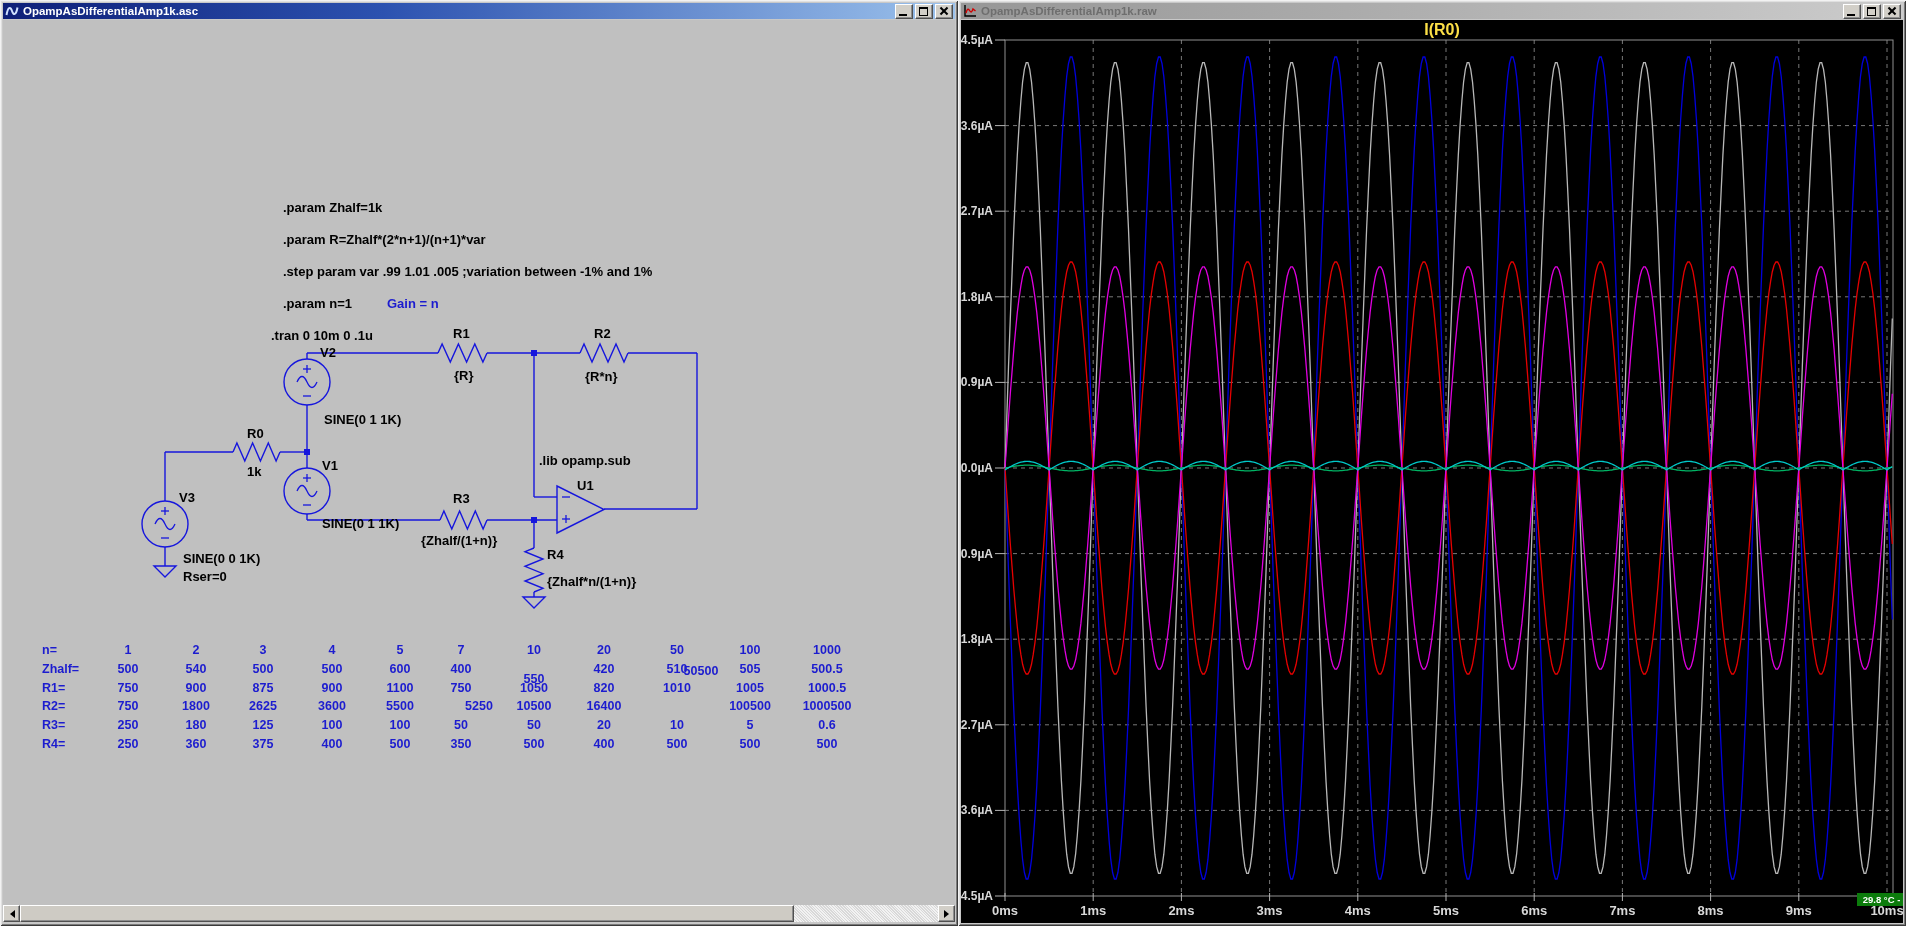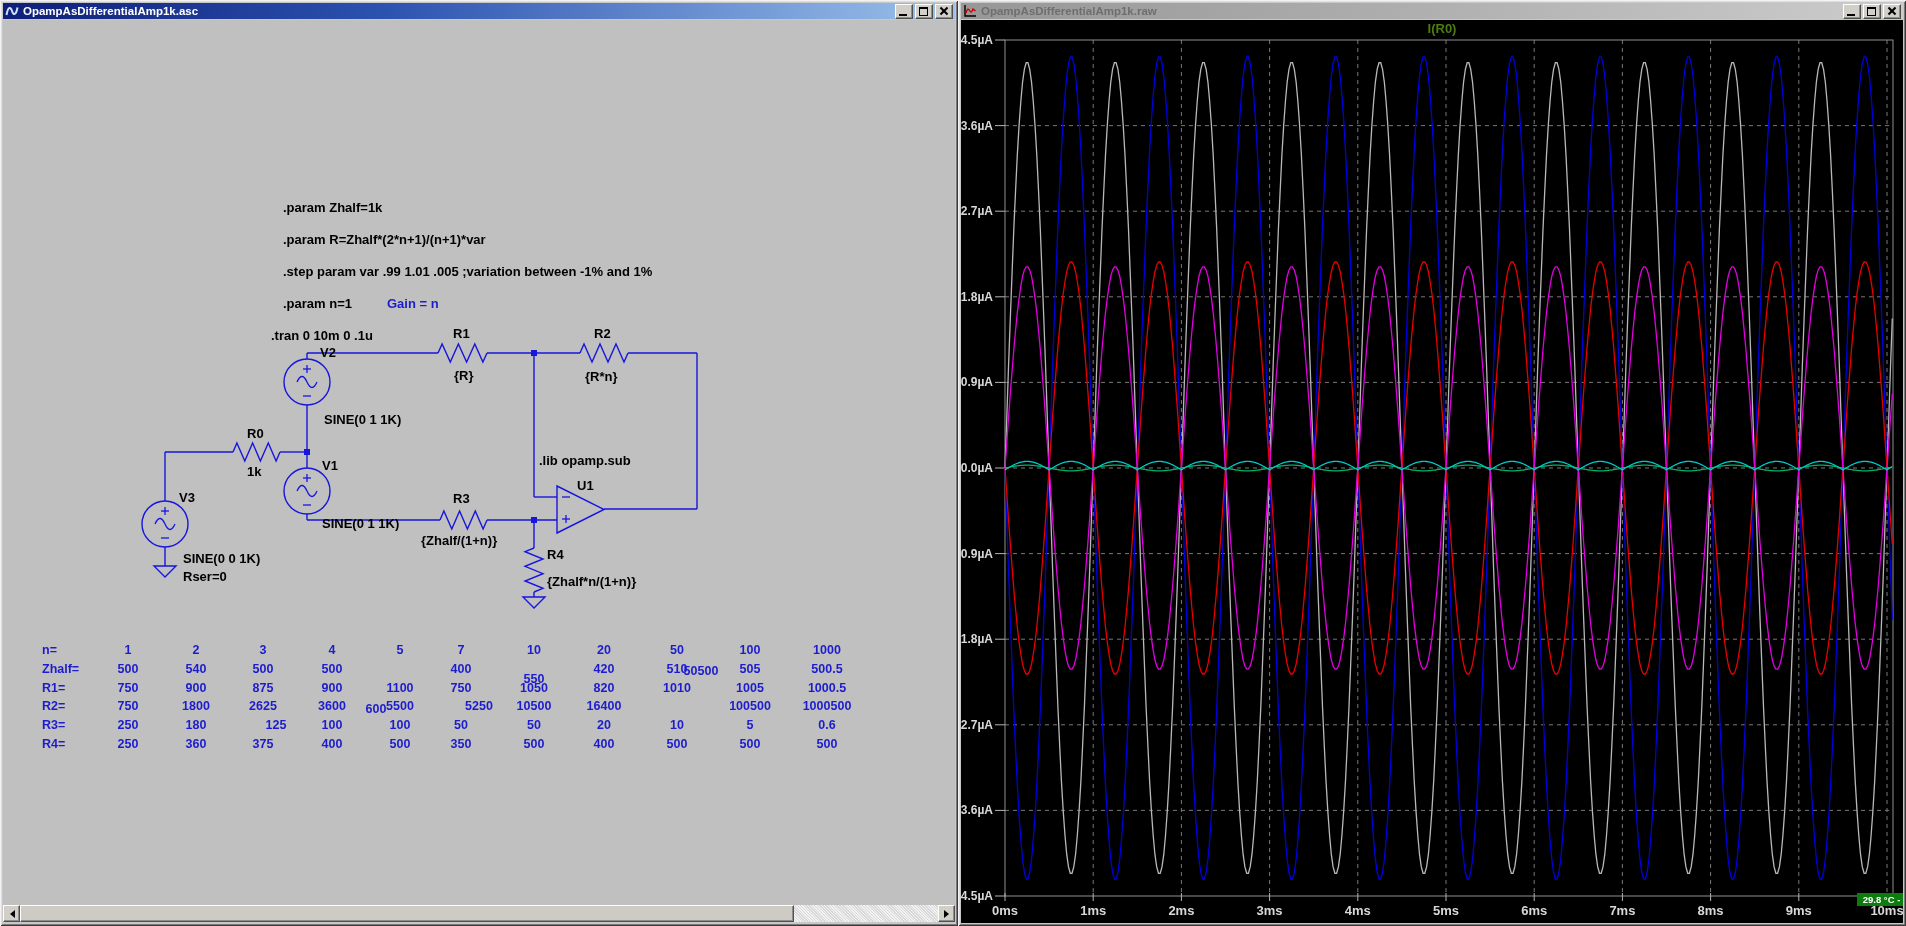--- a/index.html
+++ b/index.html
@@ -41,21 +41,21 @@
   .arrow-l{width:0;height:0;border:4px solid transparent;border-right:5px solid #000;margin-right:3px;}
   .arrow-r{width:0;height:0;border:4px solid transparent;border-left:5px solid #000;margin-left:3px;}
   .sthumb{position:absolute;left:17px;top:0;width:774px;height:17px;background:#cecbc4;box-sizing:border-box;
           border:1px solid;border-color:#ffffff #505050 #505050 #ffffff;box-shadow:inset -1px -1px #8d8d8d;}
 
   
   #rw{left:958px;top:0;width:948px;height:926px;}
   #rw .client{position:absolute;left:3px;top:20px;width:942px;height:903px;background:#000;overflow:hidden;}
   #plotsvg{position:absolute;left:0;top:0;}
   .tracelabel{position:absolute;left:435px;top:1px;width:92px;text-align:center;
-              color:#4d7c0f;font-size:13px;font-weight:bold;}
+              color:#fde047;font-size:16px;font-weight:bold;}
   .tempbadge{position:absolute;left:896px;top:873px;width:49px;height:13px;background:#0c7c0c;
              color:#fff;font-size:9.5px;font-weight:bold;line-height:13px;text-align:center;white-space:nowrap;}
 </style>
 </head>
 <body>
 
 <div class="window" id="lw">
   <div class="titlebar active">
     <span class="ticon">
       <svg width="14" height="14" viewBox="0 0 14 14">
@@ -165,21 +165,21 @@
           <span class="tcell tval" style="left: 534px; top: 643px;">10</span>
           <span class="tcell tval" style="left: 604px; top: 643px;">20</span>
           <span class="tcell tval" style="left: 677px; top: 643px;">50</span>
           <span class="tcell tval" style="left: 750px; top: 643px;">100</span>
           <span class="tcell tval" style="left: 827px; top: 643px;">1000</span>
           <span class="tcell" style="left: 42px; top: 662px;">Zhalf=</span>
           <span class="tcell tval" style="left: 128px; top: 662px;">500</span>
           <span class="tcell tval" style="left: 196px; top: 662px;">540</span>
           <span class="tcell tval" style="left: 263px; top: 662px;">500</span>
           <span class="tcell tval" style="left: 332px; top: 662px;">500</span>
-          <span class="tcell tval" style="left: 376px; top: 662px; margin-top: 40px;">600</span>
+          <span class="tcell tval" style="left: 400px; top: 662px;">600</span>
           <span class="tcell tval" style="left: 461px; top: 662px;">400</span>
           <span class="tcell tval" style="left: 534px; top: 672px;">550</span>
           <span class="tcell tval" style="left: 604px; top: 662px;">420</span>
           <span class="tcell tval" style="left: 677px; top: 662px;">510</span>
           <span class="tcell tval" style="left: 750px; top: 662px;">505</span>
           <span class="tcell tval" style="left: 827px; top: 662px;">500.5</span>
           <span class="tcell" style="left: 42px; top: 681px;">R1=</span>
           <span class="tcell tval" style="left: 128px; top: 681px;">750</span>
           <span class="tcell tval" style="left: 196px; top: 681px;">900</span>
           <span class="tcell tval" style="left: 263px; top: 681px;">875</span>
@@ -199,21 +199,21 @@
           <span class="tcell tval" style="left: 400px; top: 699px;">5500</span>
           <span class="tcell tval" style="left: 479px; top: 699px;">5250</span>
           <span class="tcell tval" style="left: 534px; top: 699px;">10500</span>
           <span class="tcell tval" style="left: 604px; top: 699px;">16400</span>
           <span class="tcell tval" style="left: 677px; top: 664px; padding-left: 48px;">50500</span>
           <span class="tcell tval" style="left: 750px; top: 699px;">100500</span>
           <span class="tcell tval" style="left: 827px; top: 699px;">1000500</span>
           <span class="tcell" style="left: 42px; top: 718px;">R3=</span>
           <span class="tcell tval" style="left: 128px; top: 718px;">250</span>
           <span class="tcell tval" style="left: 196px; top: 718px;">180</span>
-          <span class="tcell tval" style="left: 276px; top: 718px;">125</span>
+          <span class="tcell tval" style="left: 263px; top: 718px;">125</span>
           <span class="tcell tval" style="left: 332px; top: 718px;">100</span>
           <span class="tcell tval" style="left: 400px; top: 718px;">100</span>
           <span class="tcell tval" style="left: 461px; top: 718px;">50</span>
           <span class="tcell tval" style="left: 534px; top: 718px;">50</span>
           <span class="tcell tval" style="left: 604px; top: 718px;">20</span>
           <span class="tcell tval" style="left: 677px; top: 718px;">10</span>
           <span class="tcell tval" style="left: 750px; top: 718px;">5</span>
           <span class="tcell tval" style="left: 827px; top: 718px;">0.6</span>
           <span class="tcell" style="left: 42px; top: 737px;">R4=</span>
           <span class="tcell tval" style="left: 128px; top: 737px;">250</span>

